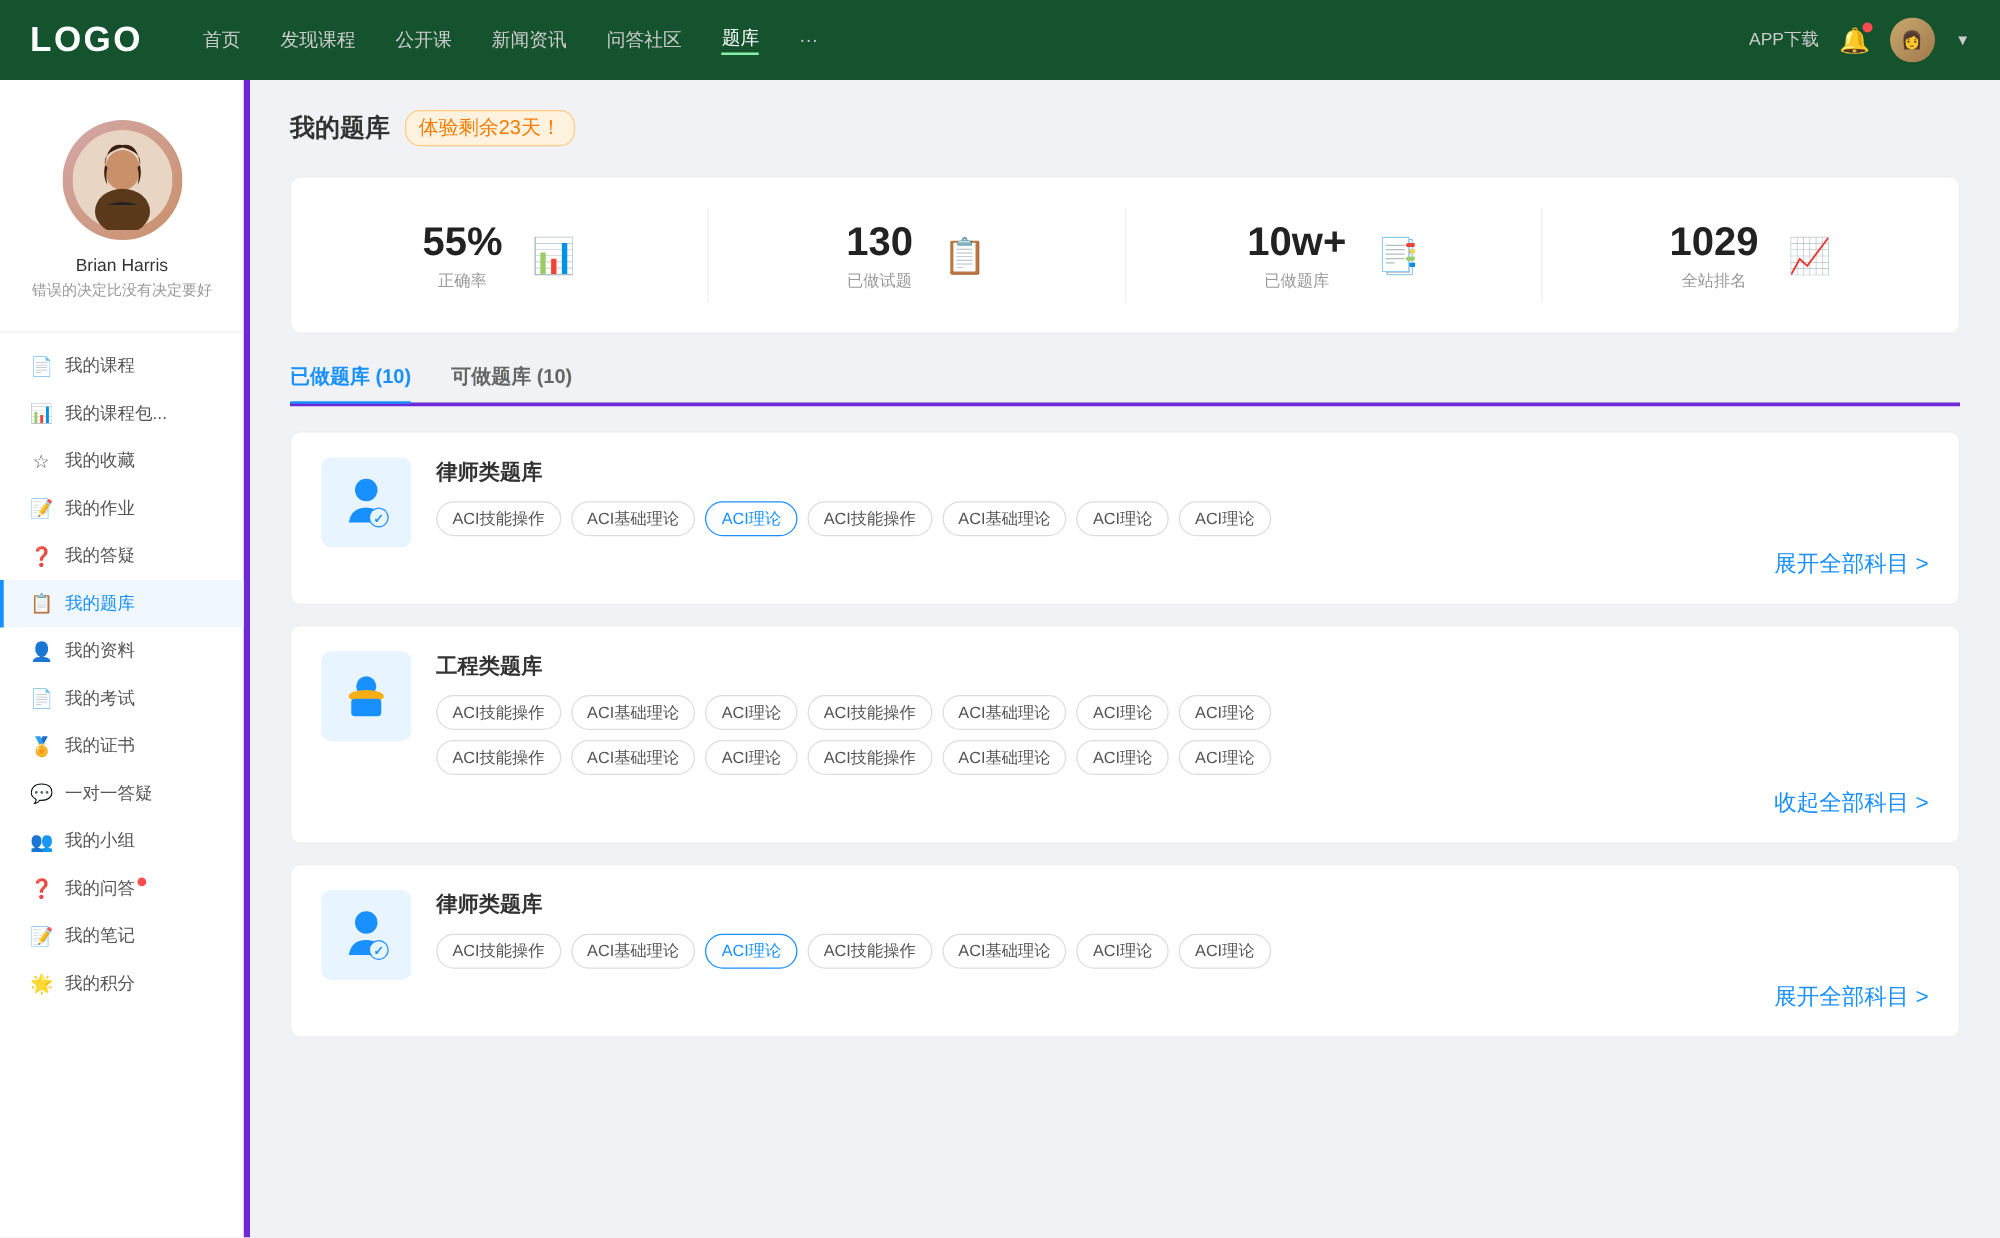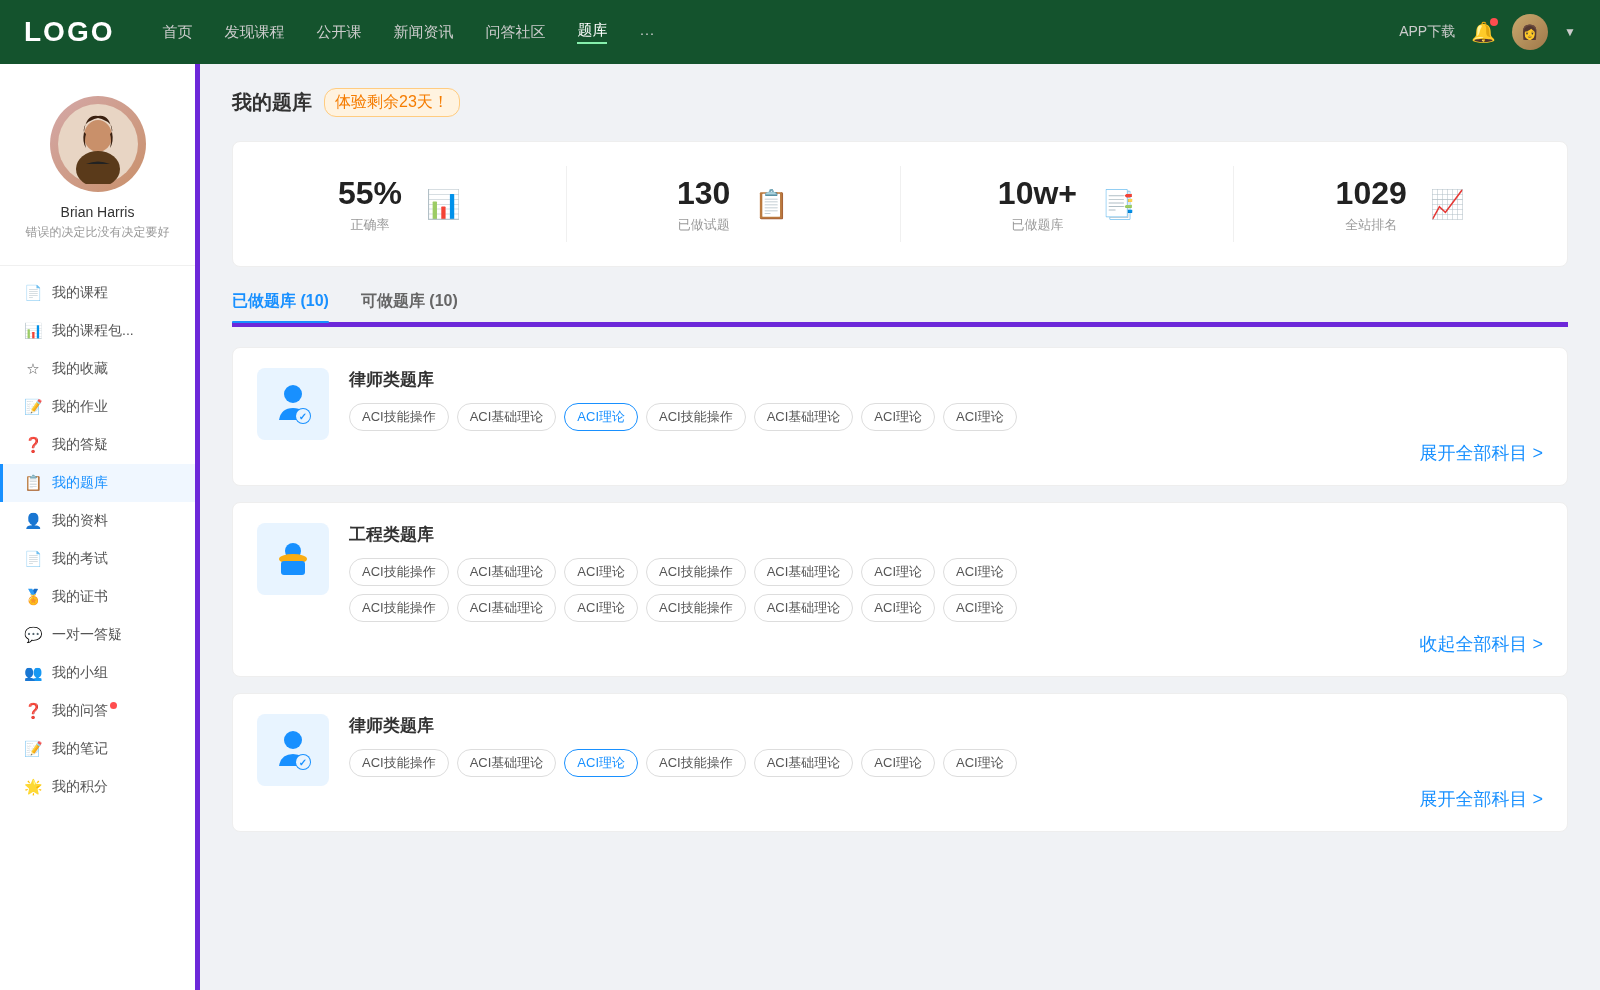--- a/index.html
+++ b/index.html
@@ -244,21 +244,21 @@
     }
     .stat-icon {
       font-size: 28px;
     }
 
     
     .tabs {
       display: flex;
       gap: 32px;
       margin-bottom: 20px;
-      border-bottom: 5px solid #6d28d9;
+      border-bottom: 3px solid #6d28d9;
     }
     .tab {
       font-size: 16px;
       padding-bottom: 10px;
       cursor: pointer;
       color: #666;
       position: relative;
       font-weight: bold;
     }
     .tab.active {

